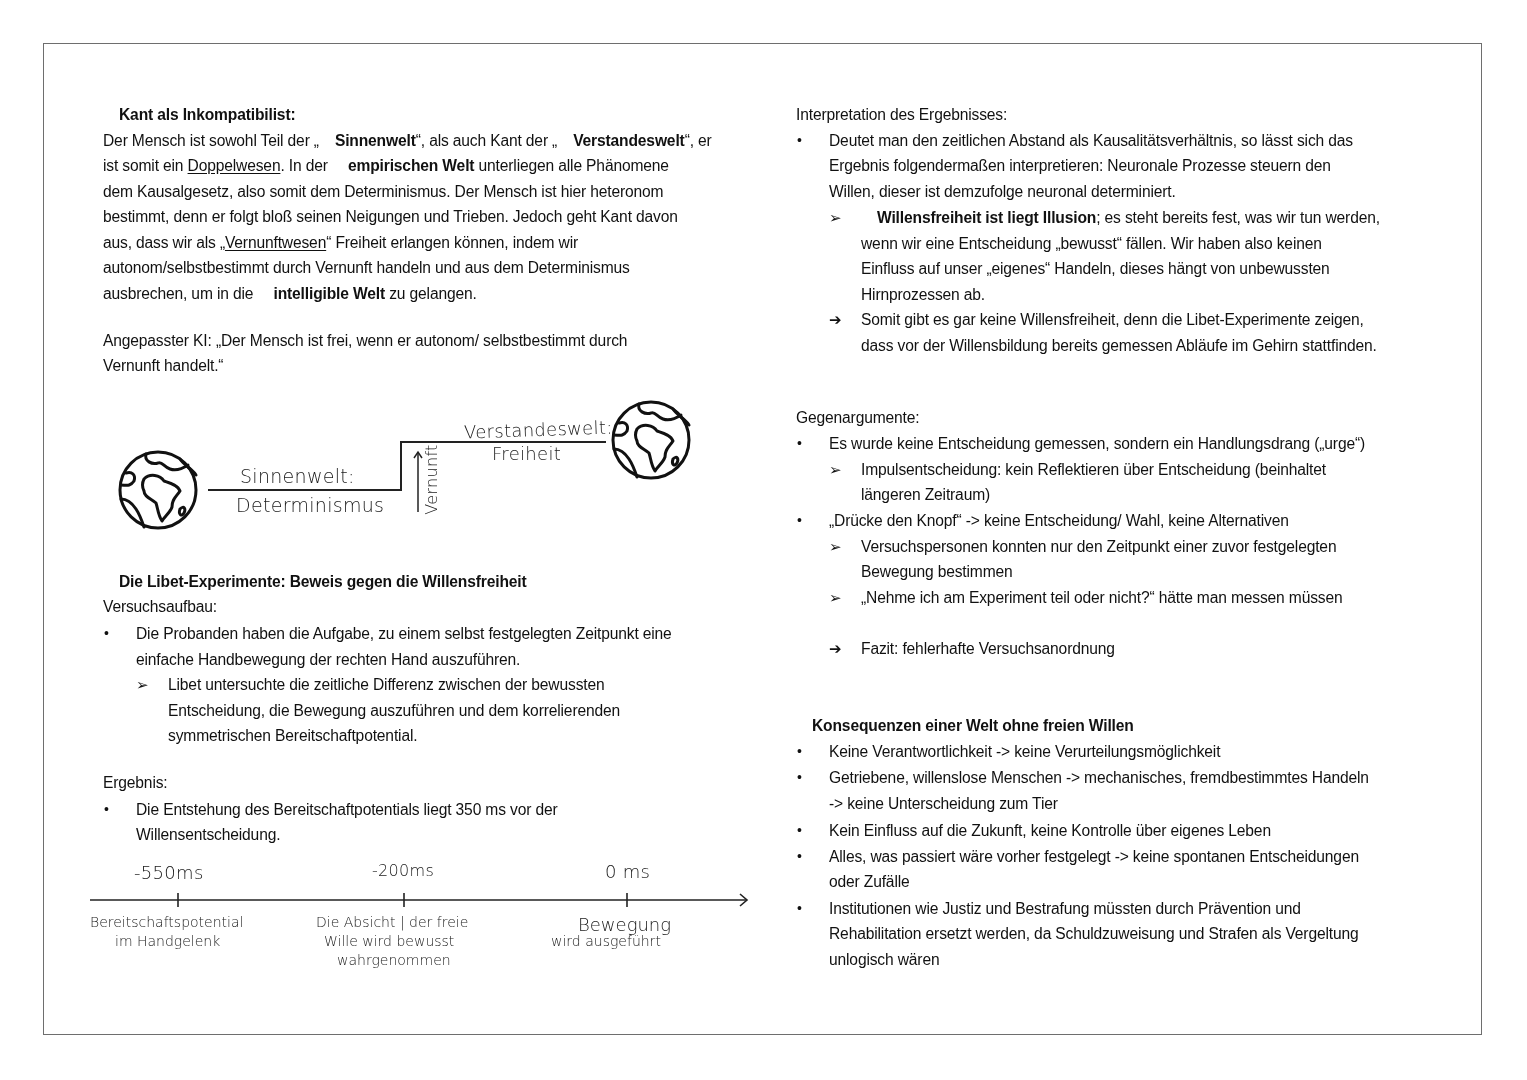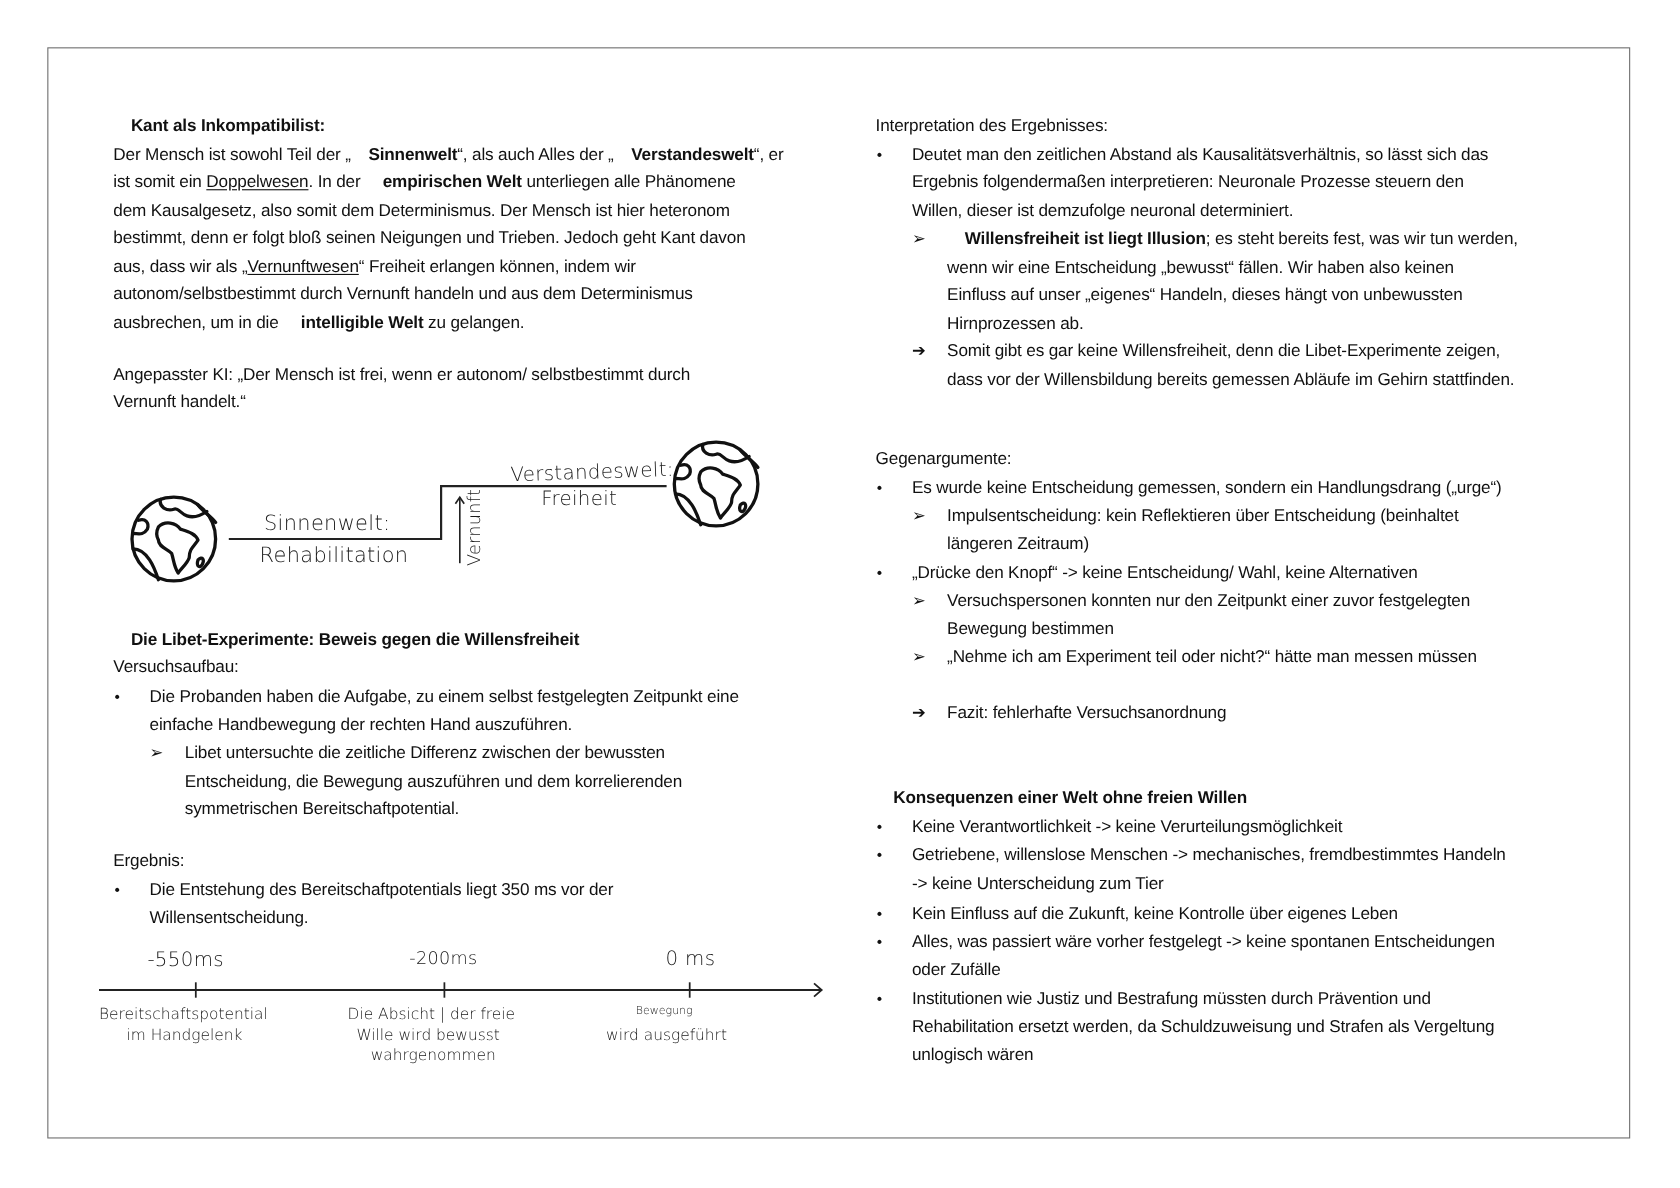--- a/index.html
+++ b/index.html
@@ -17,21 +17,21 @@
   svg { position:absolute; overflow:visible; }
 </style>
 </head>
 <body>
 
 <div class="page"></div>
 
 <div>
   <div class="t b" style="left:103px;top:102px">Kant als Inkompatibilist:</div>
   <div class="t" style="left:103px;top:128px">
-    <span>Der Mensch ist sowohl Teil der „</span><span class="b">Sinnenwelt</span><span>“, als auch Alles der „</span><span class="b">Verstandeswelt</span><span>“, er</span>
+    <span>Der Mensch ist sowohl Teil der „</span><span class="b">Sinnenwelt</span><span>“, als auch Kant der „</span><span class="b">Verstandeswelt</span><span>“, er</span>
   </div>
   <div class="t" style="left:103px;top:153px">
     <span>ist somit ein </span><span class="u">Doppelwesen</span><span>. In der </span><span class="b">empirischen Welt</span><span> unterliegen alle Phänomene</span>
   </div>
   <div class="t" style="left:103px;top:179px">dem Kausalgesetz, also somit dem Determinismus. Der Mensch ist hier heteronom</div>
   <div class="t" style="left:103px;top:204px">bestimmt, denn er folgt bloß seinen Neigungen und Trieben. Jedoch geht Kant davon</div>
   <div class="t" style="left:103px;top:230px">
     <span>aus, dass wir als „</span><span class="u">Vernunftwesen</span><span>“ Freiheit erlangen können, indem wir</span>
   </div>
   <div class="t" style="left:103px;top:255px">autonom/selbstbestimmt durch Vernunft handeln und aus dem Determinismus</div>
@@ -64,21 +64,21 @@
       <path d="M62 58 C66 54 68 58 66 62 C64 66 60 64 62 58 Z"></path>
       <path d="M62 8 C66 14 74 18 78 24"></path>
     </g>
   </svg>
   <svg style="left:0;top:0" width="1527" height="1080">
     <polyline points="208,490 401,490 401,442 606,442" fill="none" stroke="#222" stroke-width="2"></polyline>
     <line x1="418" y1="512" x2="418" y2="452" stroke="#222" stroke-width="1.5"></line>
     <polyline points="414,458 418,452 422,458" fill="none" stroke="#222" stroke-width="1.5"></polyline>
   </svg>
   <div class="hw" style="left:240px;top:465px;font-size:19px">Sinnenwelt:</div>
-  <div class="hw" style="left:236px;top:494px;font-size:19px">Rehabilitation</div>
+  <div class="hw" style="left:236px;top:494px;font-size:19px">Determinismus</div>
   <div class="hw" style="left:464px;top:419px;font-size:18px;transform:rotate(-2deg)">Verstandeswelt:</div>
   <div class="hw" style="left:492px;top:443px;font-size:18px">Freiheit</div>
   <div class="hw" style="left:396px;top:470px;font-size:16px;transform:rotate(-90deg);transform-origin:center">Vernunft</div>
 </div>
 
 <div>
   <div class="t b" style="left:103px;top:569px">Die Libet-Experimente: Beweis gegen die Willensfreiheit</div>
   <div class="t" style="left:103px;top:594px">Versuchsaufbau:</div>
   <div class="bullet" style="left:104px;top:621px">•</div>
   <div class="t" style="left:136px;top:621px">Die Probanden haben die Aufgabe, zu einem selbst festgelegten Zeitpunkt eine</div>
@@ -105,21 +105,21 @@
   <div class="hw" style="left:372px;top:861px;font-size:16px">-200ms</div>
   <div class="hw" style="left:605px;top:861px;font-size:18px">0 ms</div>
 
   <div class="hw" style="left:90px;top:914px;font-size:14px;letter-spacing:0">Bereitschaftspotential</div>
   <div class="hw" style="left:115px;top:933px;font-size:14px;letter-spacing:0">im Handgelenk</div>
 
   <div class="hw" style="left:316px;top:914px;font-size:14px;letter-spacing:0">Die Absicht | der freie</div>
   <div class="hw" style="left:324px;top:933px;font-size:14px;letter-spacing:0">Wille wird bewusst</div>
   <div class="hw" style="left:337px;top:952px;font-size:14px;letter-spacing:0">wahrgenommen</div>
 
-  <div class="hw" style="left:578px;top:914px;font-size:10px;letter-spacing:0">Bewegung</div>
+  <div class="hw" style="left:578px;top:914px;font-size:18px;letter-spacing:0">Bewegung</div>
   <div class="hw" style="left:551px;top:933px;font-size:14px;letter-spacing:0">wird ausgeführt</div>
 </div>
 
 <div>
   <div class="t" style="left:796px;top:102px">Interpretation des Ergebnisses:</div>
   <div class="bullet" style="left:797px;top:128px">•</div>
   <div class="t" style="left:829px;top:128px">Deutet man den zeitlichen Abstand als Kausalitätsverhältnis, so lässt sich das</div>
   <div class="t" style="left:829px;top:153px">Ergebnis folgendermaßen interpretieren: Neuronale Prozesse steuern den</div>
   <div class="t" style="left:829px;top:179px">Willen, dieser ist demzufolge neuronal determiniert.</div>
   <div class="arrowhead" style="left:829px;top:205px">➢</div>

